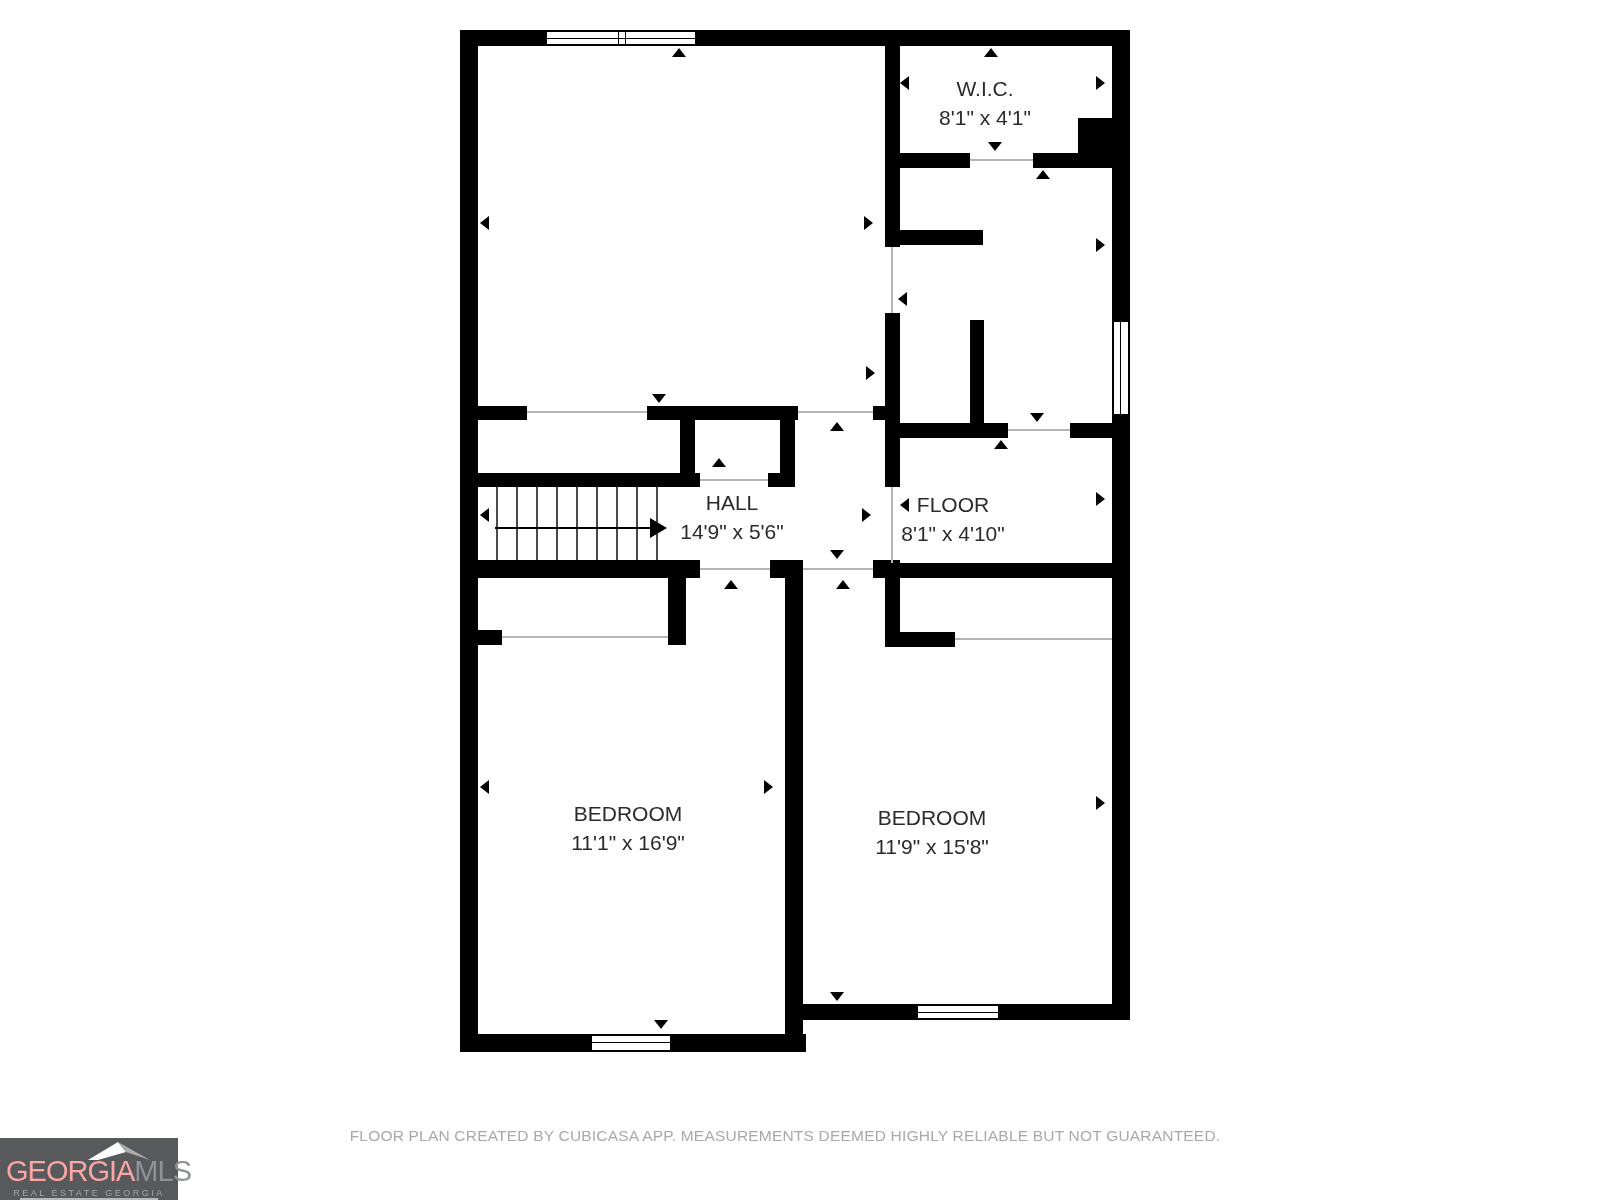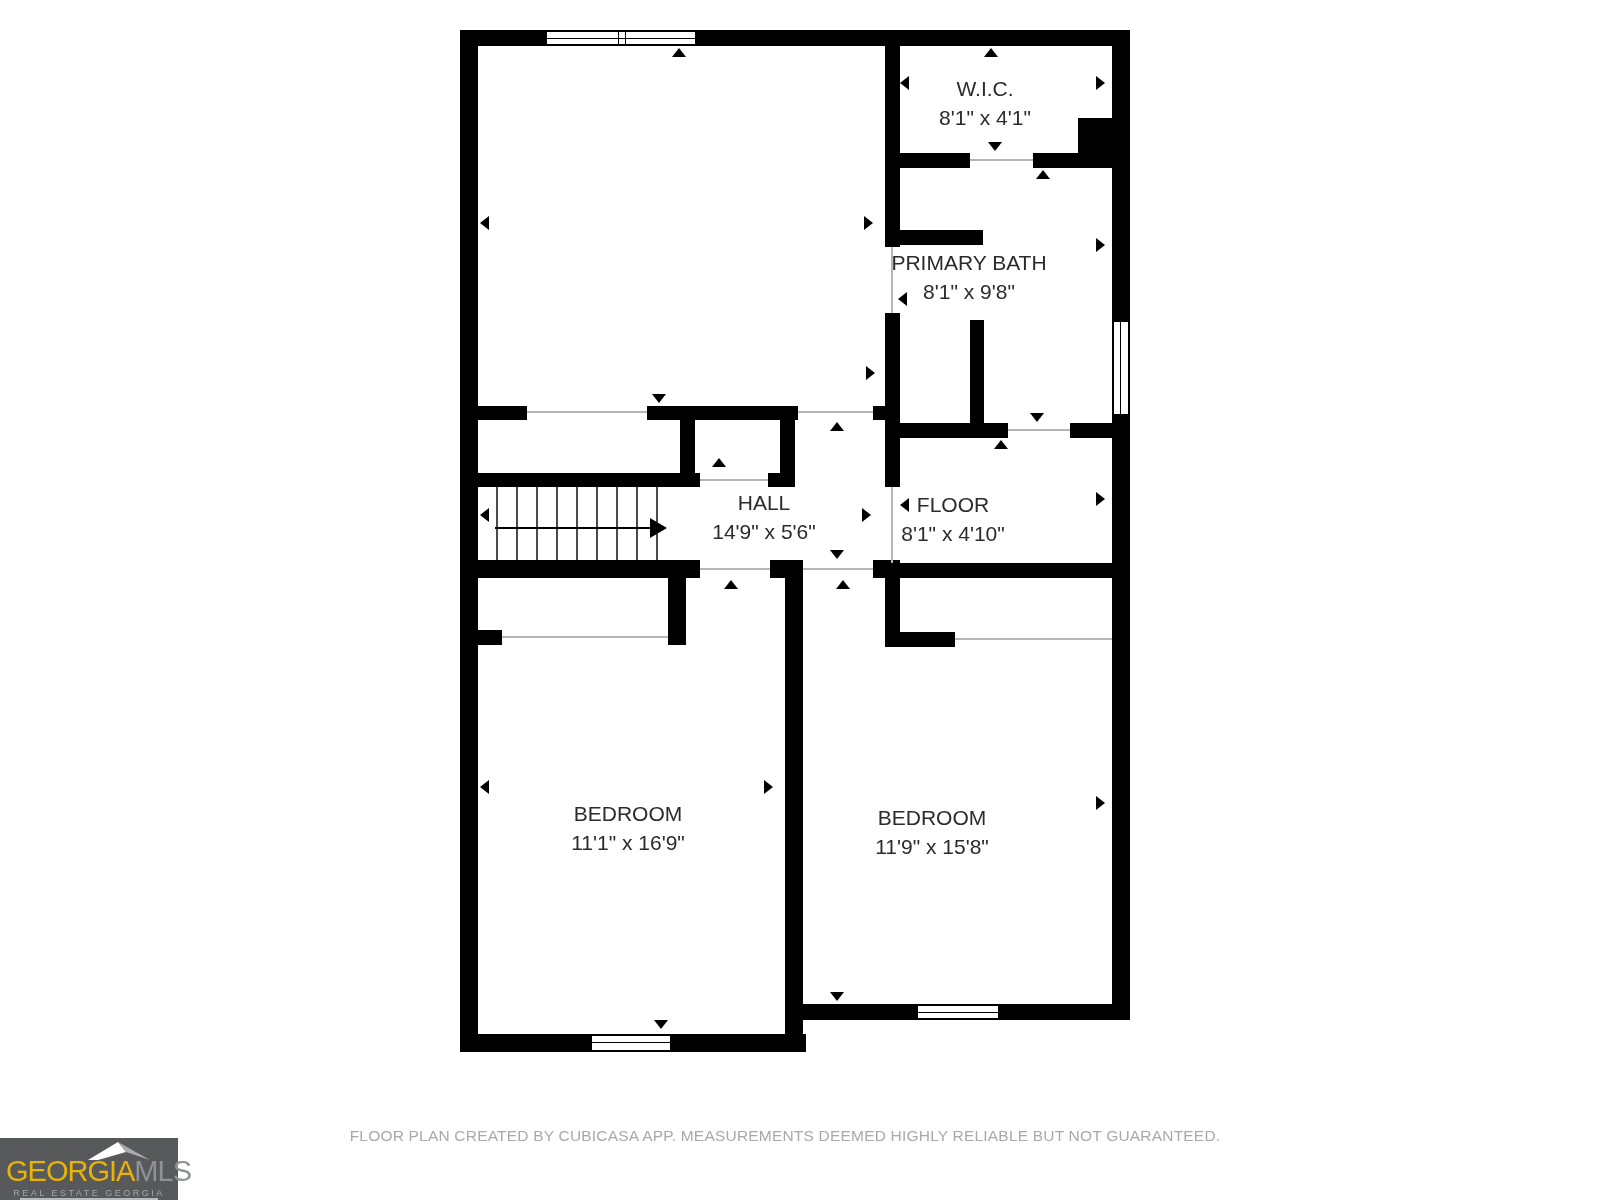--- a/index.html
+++ b/index.html
@@ -21,21 +21,21 @@
   .tu{border-left:7px solid transparent;border-right:7px solid transparent;border-bottom:9px solid #000;}
   .td{border-left:7px solid transparent;border-right:7px solid transparent;border-top:9px solid #000;}
   .tl{border-top:7px solid transparent;border-bottom:7px solid transparent;border-right:9px solid #000;}
   .tr{border-top:7px solid transparent;border-bottom:7px solid transparent;border-left:9px solid #000;}
   .room{position:absolute;transform:translateX(-50%);text-align:center;color:#2b2b2b;
         font-size:21px;line-height:29px;white-space:nowrap;}
   .footer-text{position:absolute;left:0;top:1127px;width:1570px;text-align:center;
         color:#a9a9a9;font-size:15.5px;letter-spacing:.2px;}
   .logo{position:absolute;left:0;top:1138px;width:178px;height:62px;background:#58595b;}
   .logo .brand{position:absolute;left:6px;top:18px;font-size:29px;letter-spacing:-1px;line-height:30px;}
-  .logo .brand .p1{color:#eab308;}
+  .logo .brand .p1{color:#fca5a5;}
   .logo .brand .p2{color:#8f9296;}
   .logo .roof{position:absolute;left:88px;top:2px;}
   .logo .tagline{position:absolute;left:0;top:50px;width:100%;text-align:center;
         color:#a3a6a9;font-size:9px;letter-spacing:2.5px;}
   .logo .bar{position:absolute;left:20px;bottom:0px;width:138px;height:2px;background:#b8babd;}
 </style>
 </head>
 <body>
 
 <div class="page">
@@ -131,25 +131,21 @@
     <i class="tl" style="left:480px;top:780px"></i>
     <i class="tr" style="left:764px;top:780px"></i>
     <i class="tr" style="left:1096px;top:796px"></i>
     <i class="td" style="left:830px;top:992px"></i>
     <i class="td" style="left:654px;top:1020px"></i>
 
     <div class="room" style="left:985px;top:74px">
       <div>W.I.C.</div>
       <div>8'1" x 4'1"</div>
     </div>
-    <div class="room" style="left:969px;top:248px">
-      <div>PRIMARY BATH</div>
-      <div>8'1" x 9'8"</div>
-    </div>
-    <div class="room" style="left:764px;top:488px">
+    <div class="room" style="left:732px;top:488px">
       <div>HALL</div>
       <div>14'9" x 5'6"</div>
     </div>
     <div class="room" style="left:953px;top:490px">
       <div>FLOOR</div>
       <div>8'1" x 4'10"</div>
     </div>
     <div class="room" style="left:628px;top:799px">
       <div>BEDROOM</div>
       <div>11'1" x 16'9"</div>

